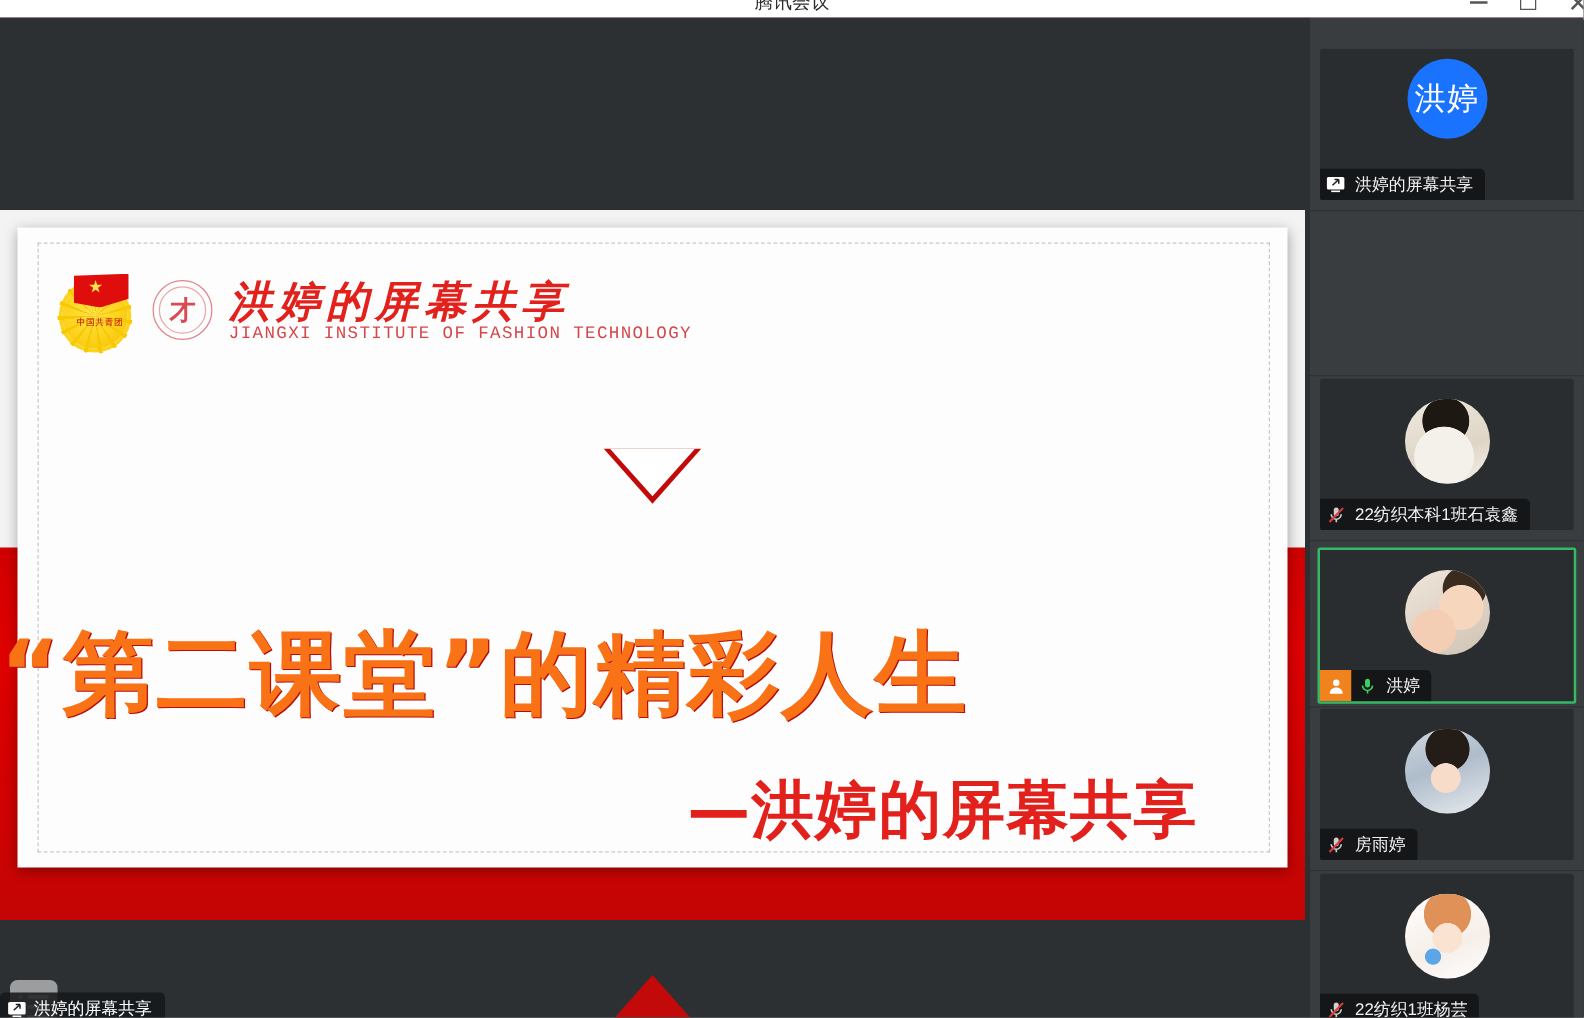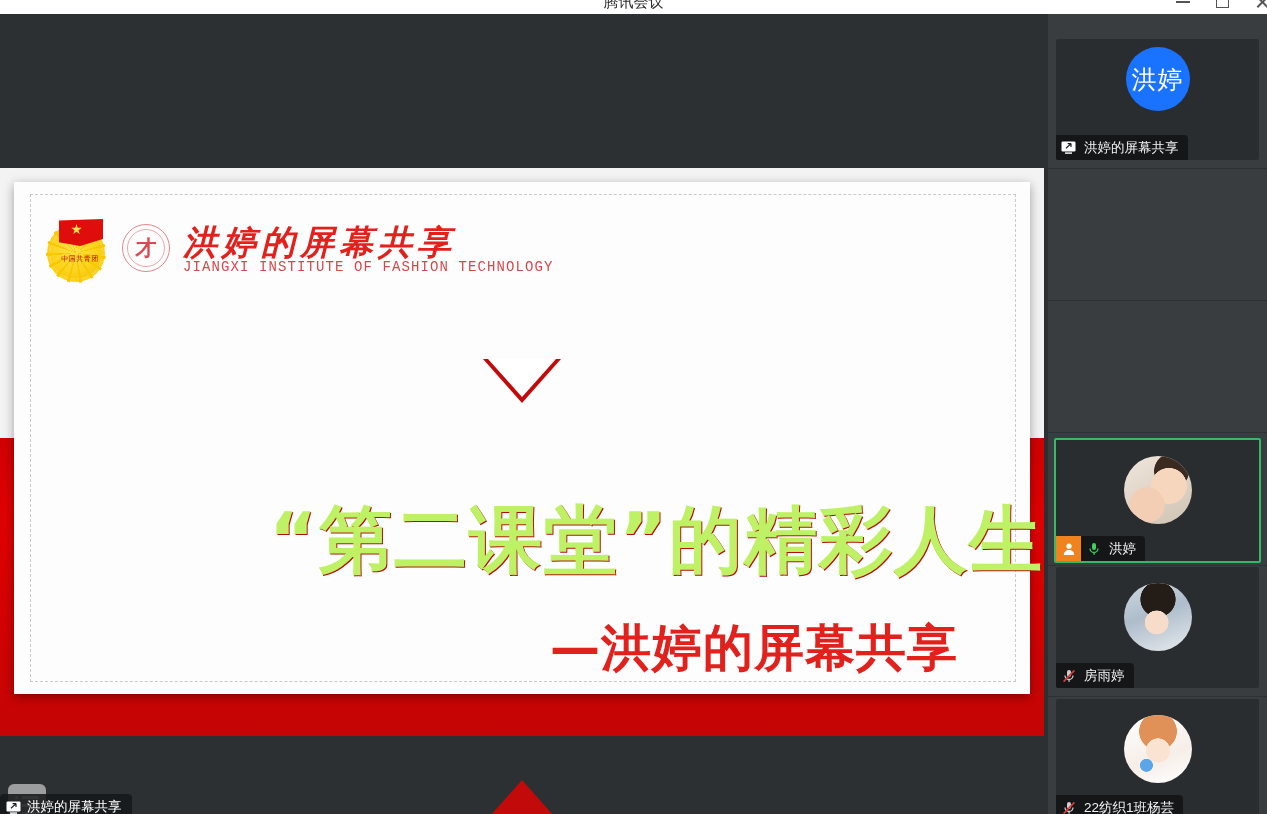--- a/index.html
+++ b/index.html
@@ -134,23 +134,23 @@
     border-top:38px solid #ffffff;
   }
   #tri-bot{
     left:483px;top:612px;
     border-left:39px solid transparent;border-right:39px solid transparent;
     border-bottom:44px solid #c20a0a;
   }
 
   
   #headline{
-    position:absolute;left:0;top:330px;width:1044px;text-align:right;
+    position:absolute;left:0;top:330px;width:1044px;text-align:left;
     font-family:"DejaVu Sans","Liberation Sans",sans-serif;
-    font-size:73px;line-height:84px;font-weight:bold;color:#bef264;
+    font-size:73px;line-height:84px;font-weight:bold;color:#f97316;
     letter-spacing:2px;white-space:nowrap;
     text-shadow:1px 1px 0 #b50d0d;
   }
   #subline{
     position:absolute;left:0;top:450px;width:1044px;
     padding-right:86px;box-sizing:border-box;text-align:right;
     font-family:"DejaVu Sans","Liberation Sans",sans-serif;
     font-size:50px;line-height:60px;font-weight:bold;color:#e2211c;
     letter-spacing:1px;white-space:nowrap;
   }
@@ -297,20 +297,39 @@
           <rect x="4" y="11.4" width="7" height="1.4" fill="#fff"></rect>
         </svg>
       </span>
       <span class="txt">洪婷的屏幕共享</span>
     </div>
   </div>
   <div class="rail-sep" style="top:154px;"></div>
 
   <div class="rail-sep" style="top:286px;"></div>
 
+  <div class="tile" style="top:289px;">
+    <div class="photo">
+      <div class="px" style="background:
+        radial-gradient(circle at 46% 68%,#f4f1eb 0 40%,transparent 41%),
+        radial-gradient(circle at 48% 26%,#1d1812 0 30%,transparent 31%),
+        linear-gradient(160deg,#efe9df 0%,#ded5c6 60%,#f6f2ea 100%);"></div>
+    </div>
+    <div class="namebar">
+      <span class="ic pad">
+        <svg width="16" height="16" viewBox="0 0 16 16">
+          <rect x="6" y="2" width="4" height="7" rx="2" fill="#cfcfcf"></rect>
+          <path d="M4 7.4a4 4 0 0 0 8 0" stroke="#cfcfcf" stroke-width="1.3" fill="none"></path>
+          <rect x="7.4" y="11.2" width="1.3" height="2.6" fill="#cfcfcf"></rect>
+          <path d="M2.6 13.6 L13.4 2.4" stroke="#e03b3b" stroke-width="1.6"></path>
+        </svg>
+      </span>
+      <span class="txt">22纺织本科1班石袁鑫</span>
+    </div>
+  </div>
   <div class="rail-sep" style="top:418px;"></div>
 
   <div class="tile active" style="top:424px;">
     <div class="photo">
       <div class="px" style="background:
         radial-gradient(circle at 34% 72%,#f3cdb4 0 26%,transparent 27%),
         radial-gradient(circle at 66% 44%,#f6d7bd 0 30%,transparent 31%),
         radial-gradient(circle at 70% 22%,#3a2a20 0 24%,transparent 25%),
         linear-gradient(150deg,#efe6dc 0%,#ded2c4 55%,#cfc3b4 100%);"></div>
     </div>

